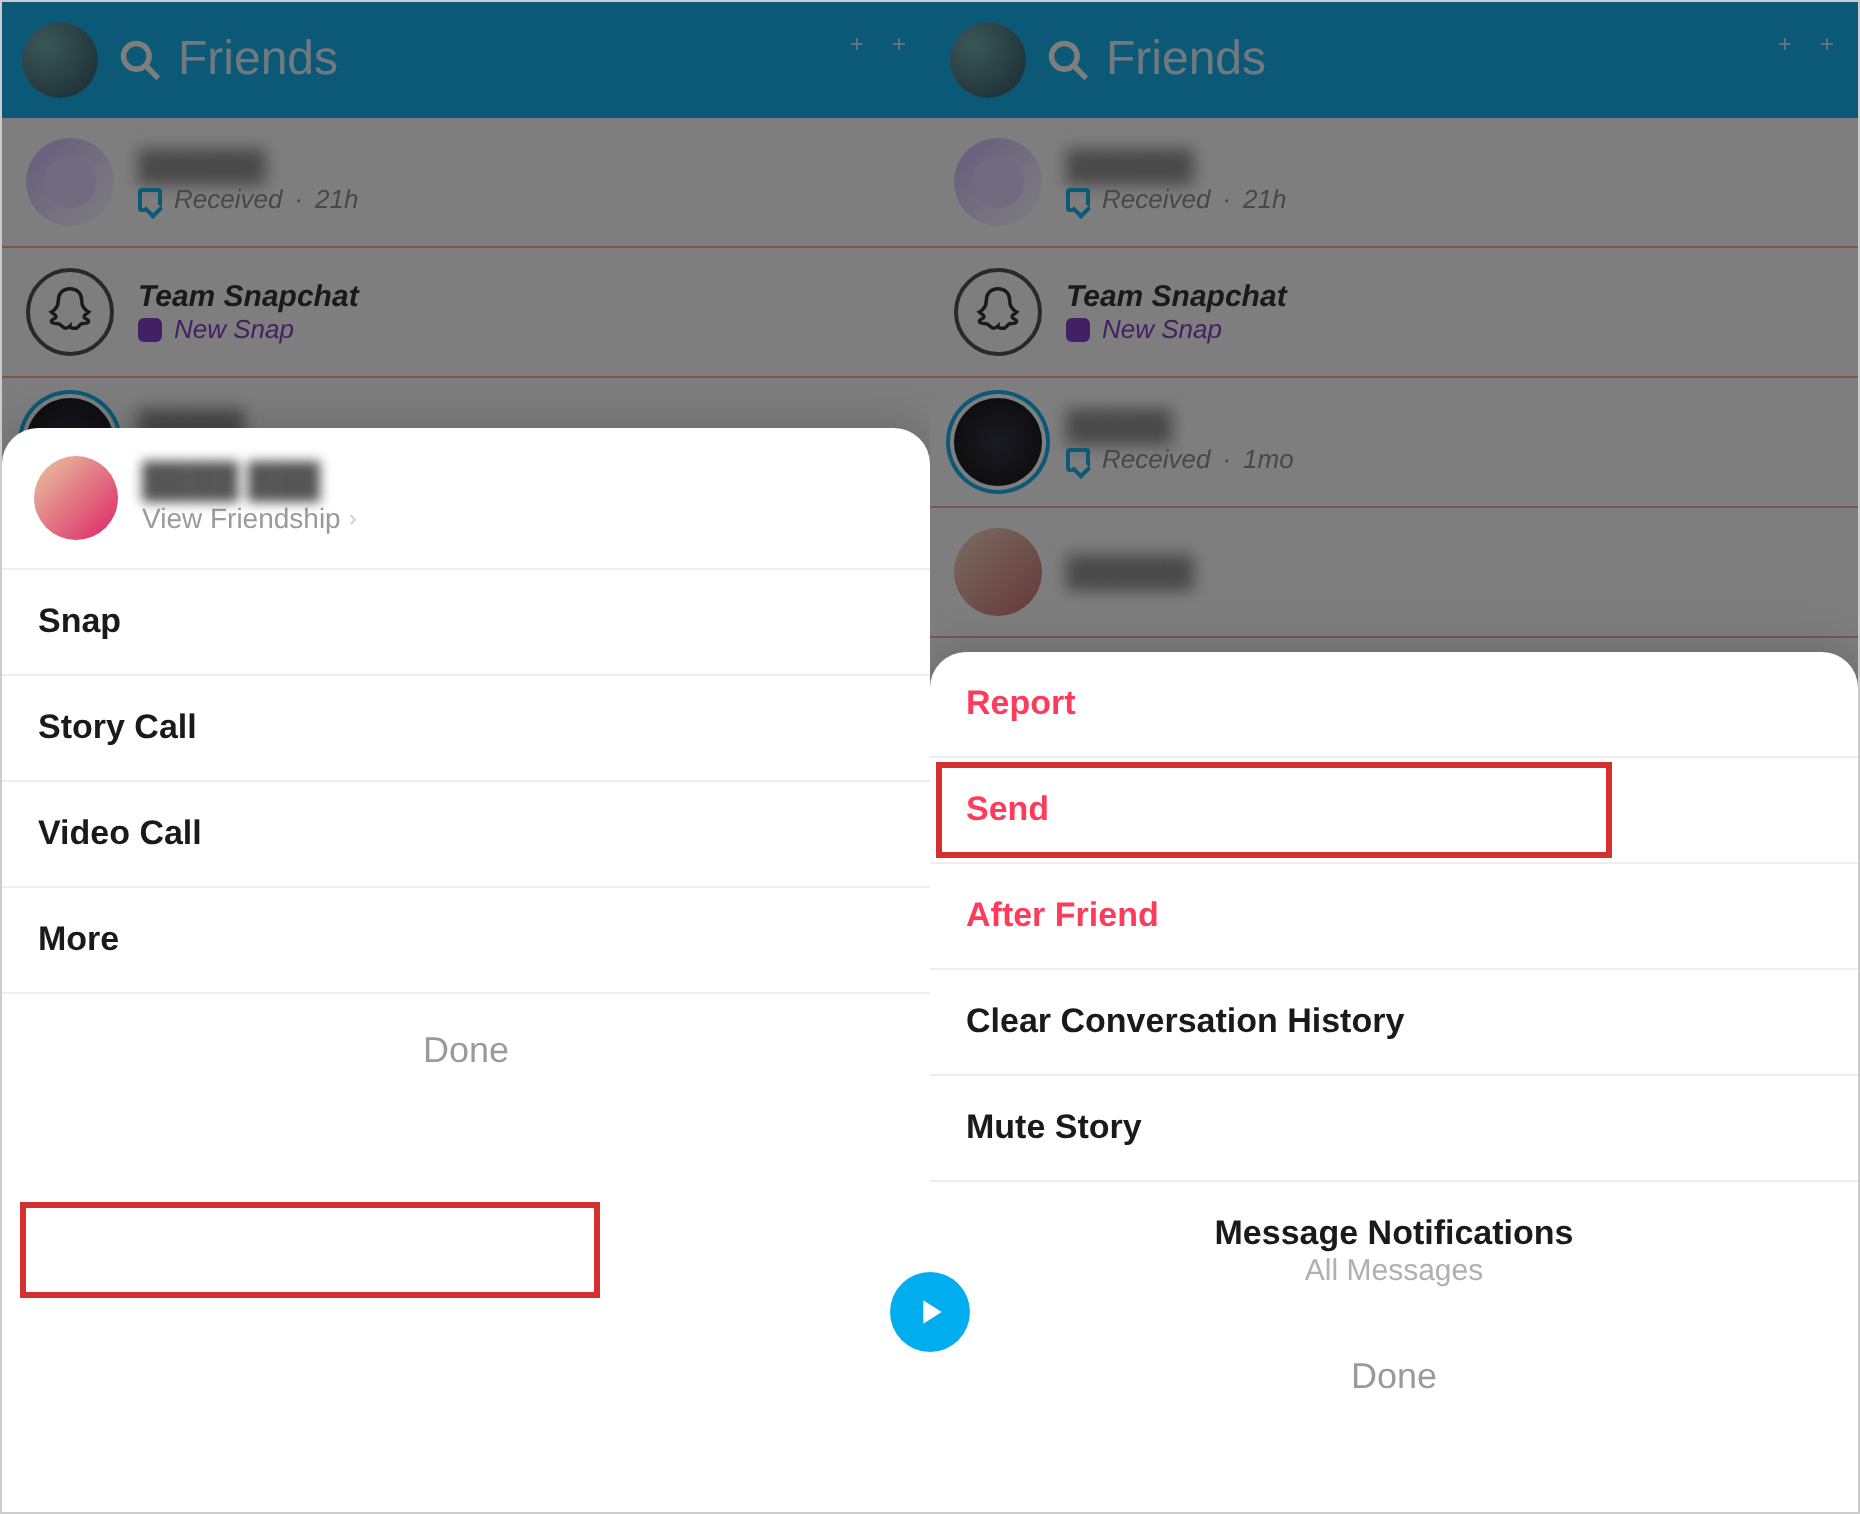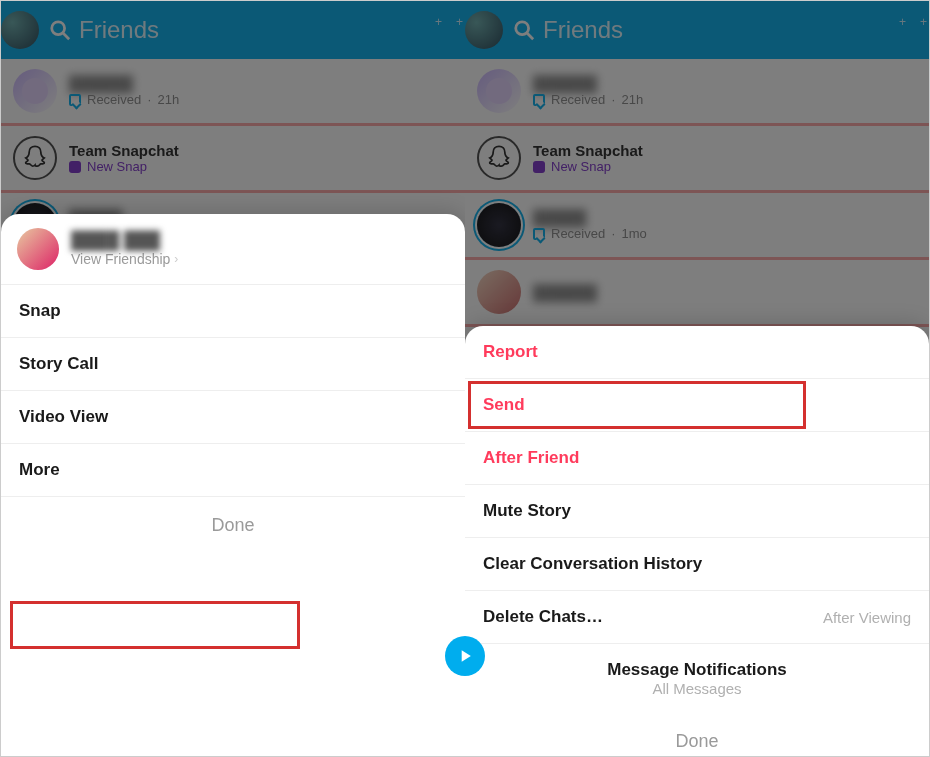--- a/index.html
+++ b/index.html
@@ -30,21 +30,21 @@
     background: rgba(20,20,20,0.55);
     z-index: 2;
     pointer-events: none;
   }
   
   .header {
     background: #00adee;
     color: #fff;
     display: flex;
     align-items: center;
-    padding: 6px 0;
+    padding: 6px 10px;
     height: 58px;
   }
   .avatar-circle {
     width: 38px; height: 38px;
     border-radius: 50%;
     background: radial-gradient(circle at 30% 30%, #6aa, #245);
     flex-shrink: 0;
   }
   .icon-btn { display:flex; align-items:center; justify-content:center; }
   .search-icon svg { width: 22px; height: 22px; fill:none; stroke:#fff; stroke-width:3; }
@@ -55,22 +55,23 @@
     margin-left: 8px;
     flex: 1;
   }
   .header-right { display:flex; gap:14px; align-items:center; }
   .plus-sup { font-size: 12px; position: relative; top:-8px; left:-2px; color:#cdefff;}
   
   .friend-list { background:#fff; flex:1; }
   .friend-row {
     display:flex; align-items:center;
     padding: 10px 12px;
-    border-bottom: 3px solid #fca5a5;
+    border-bottom: 1px solid #fca5a5;
     gap: 12px;
+    font-style: italic;
   }
   .bit-avatar {
     width: 44px; height: 44px; border-radius:50%;
     background: linear-gradient(135deg,#c9b3ff,#fff);
     display:flex; align-items:center; justify-content:center;
     overflow:hidden;
   }
   .bit-avatar.ghost { background:#fff; border:2px solid #444; }
   .bit-avatar.story-ring { box-shadow: 0 0 0 2px #fff, 0 0 0 4px #00adee; }
   .friend-name {
@@ -227,21 +228,21 @@
           </div>
         </div>
       </div>
       <div class="sheet-item">
           <span>Snap</span>
         </div>
       <div class="sheet-item">
           <span>Story Call</span>
         </div>
       <div class="sheet-item">
-          <span>Video View</span>
+          <span>Video Call</span>
         </div>
       <div class="sheet-item">
           <span>More</span>
         </div>
       <div class="sheet-done">Done</div>
     </div>
 
     <div class="highlight-box" style="left:9px; bottom:107px; width:290px; height:48px;"></div>
   </div>
 
@@ -327,29 +328,25 @@
       <div class="sheet-item destructive">
           <span>Report</span>
         </div>
       <div class="sheet-item destructive">
           <span>Send</span>
         </div>
       <div class="sheet-item destructive">
           <span>After Friend</span>
         </div>
       <div class="sheet-item">
+          <span>Clear Conversation History</span>
+        </div>
+      <div class="sheet-item">
           <span>Mute Story</span>
         </div>
-      <div class="sheet-item">
-          <span>Clear Conversation History</span>
-        </div>
-      <div class="sheet-item">
-        <span>Delete Chats…</span>
-        <span class="sub-value">After Viewing</span>
-      </div>
       <div class="sheet-item" style="border-bottom:none;flex-direction:column;">
         <span>Message Notifications</span>
         <span class="sub-value">All Messages</span>
       </div>
       <div class="sheet-done">Done</div>
     </div>
 
     <div class="highlight-box" style="left:3px; top:380px; width:338px; height:48px;"></div>
   </div>
 

